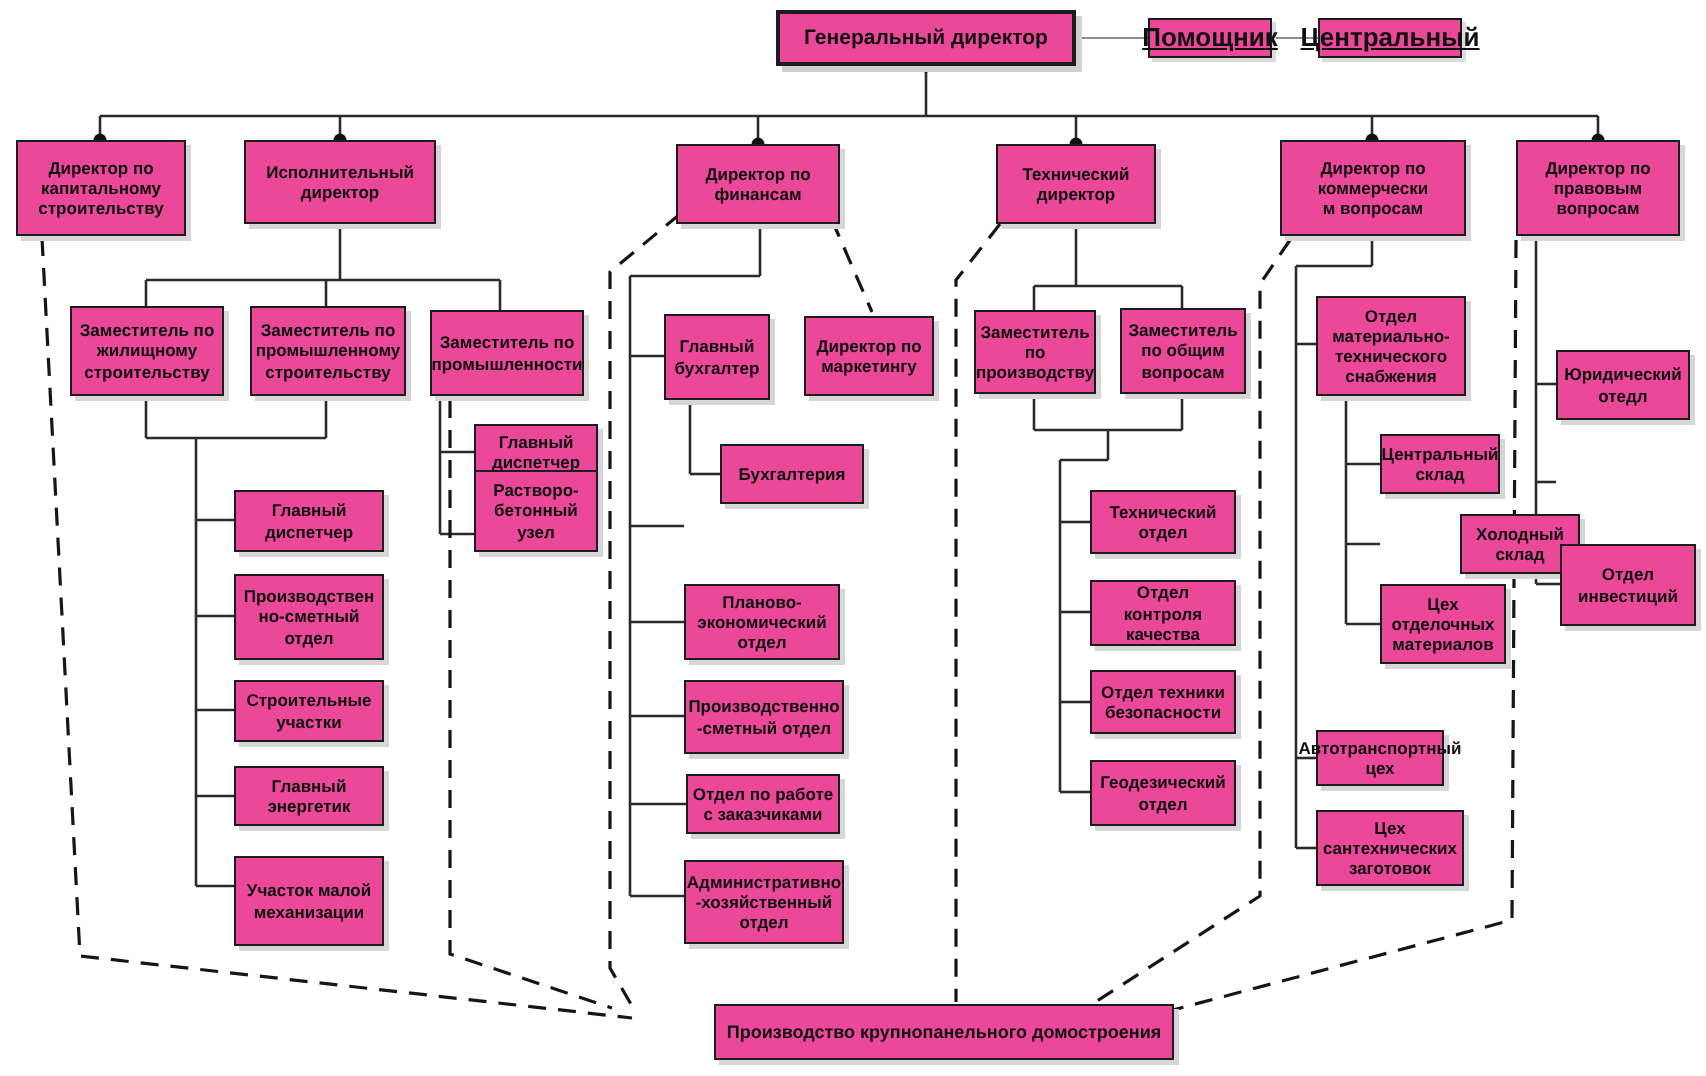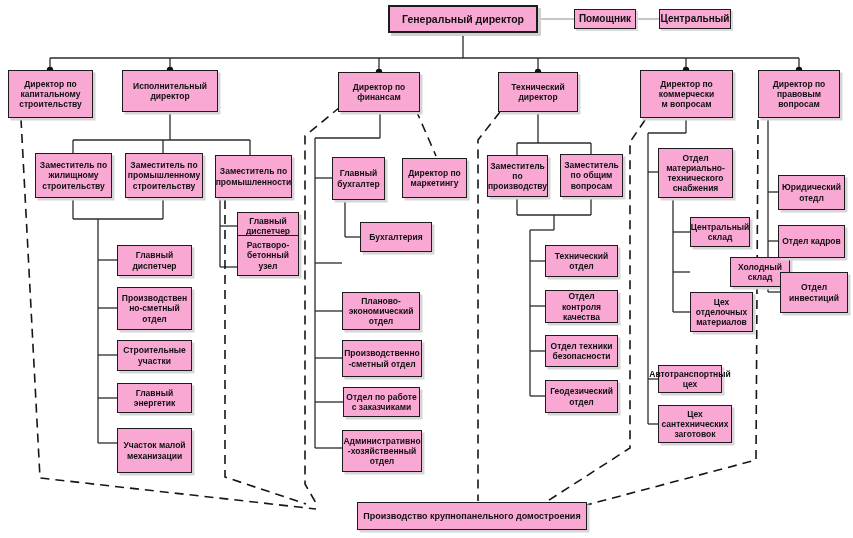--- a/index.html
+++ b/index.html
@@ -5,27 +5,27 @@
   html,body{margin:0;padding:0;background:#ffffff;}
   #chart{
     position:relative;width:853px;height:538px;background:#ffffff;overflow:hidden;
     font-family:"Liberation Sans",sans-serif;
   }
   #lines{position:absolute;left:0;top:0;z-index:0;}
   .node{
     position:absolute;z-index:2;box-sizing:border-box;
     display:flex;align-items:center;justify-content:center;
     text-align:center;white-space:pre-line;
-    background:#f9a8d4;border:1.4px solid #1c1c1c;
+    background:#ec4899;border:1.4px solid #1c1c1c;
     box-shadow:2.5px 2.5px 0 0 #d6d6d6;
     font-size:8.5px;font-weight:600;line-height:1.18;color:#101010;
     padding:1px 2px;
   }
   .node.root{border-width:2.6px;font-size:10.5px;font-weight:700;box-shadow:3px 3px 0 0 #d0d0d0;}
-  .node.small{font-size:10px;box-shadow:2px 2px 0 0 #dcdcdc;}
+  .node.small{font-size:13px;box-shadow:2px 2px 0 0 #dcdcdc;text-decoration:underline;}
   .node.wide{font-size:9px;border-width:1.8px;margin-left:44px;}
   .solid{stroke:#2b2b2b;stroke-width:1.3;fill:none;}
   .thin{stroke:#8f8f8f;stroke-width:1;fill:none;}
   .dashed{stroke:#161616;stroke-width:1.6;fill:none;stroke-dasharray:9 6;}
   .dot{fill:#111;}
 </style>
 </head>
 <body>
 
 <div id="chart">
@@ -219,19 +219,18 @@
 отделочных
 материалов</div>
   <div class="node" style="left:658px;top:365px;width:64px;height:28px">Автотранспортный
 цех</div>
   <div class="node" style="left:658px;top:405px;width:74px;height:38px">Цех
 сантехнических
 заготовок</div>
 
   <div class="node" style="left:778px;top:175px;width:67px;height:35px">Юридический
 отедл</div>
-  <div class="node" style="left:778px;top:225px;width:67px;height:33px">Отдел кадров</div>
   <div class="node" style="left:780px;top:272px;width:68px;height:41px">Отдел
 инвестиций</div>
 
   <div class="node wide" style="left:313px;top:502px;width:230px;height:28px">Производство крупнопанельного домостроения</div>
 
 </div>
 
 </body></html>

